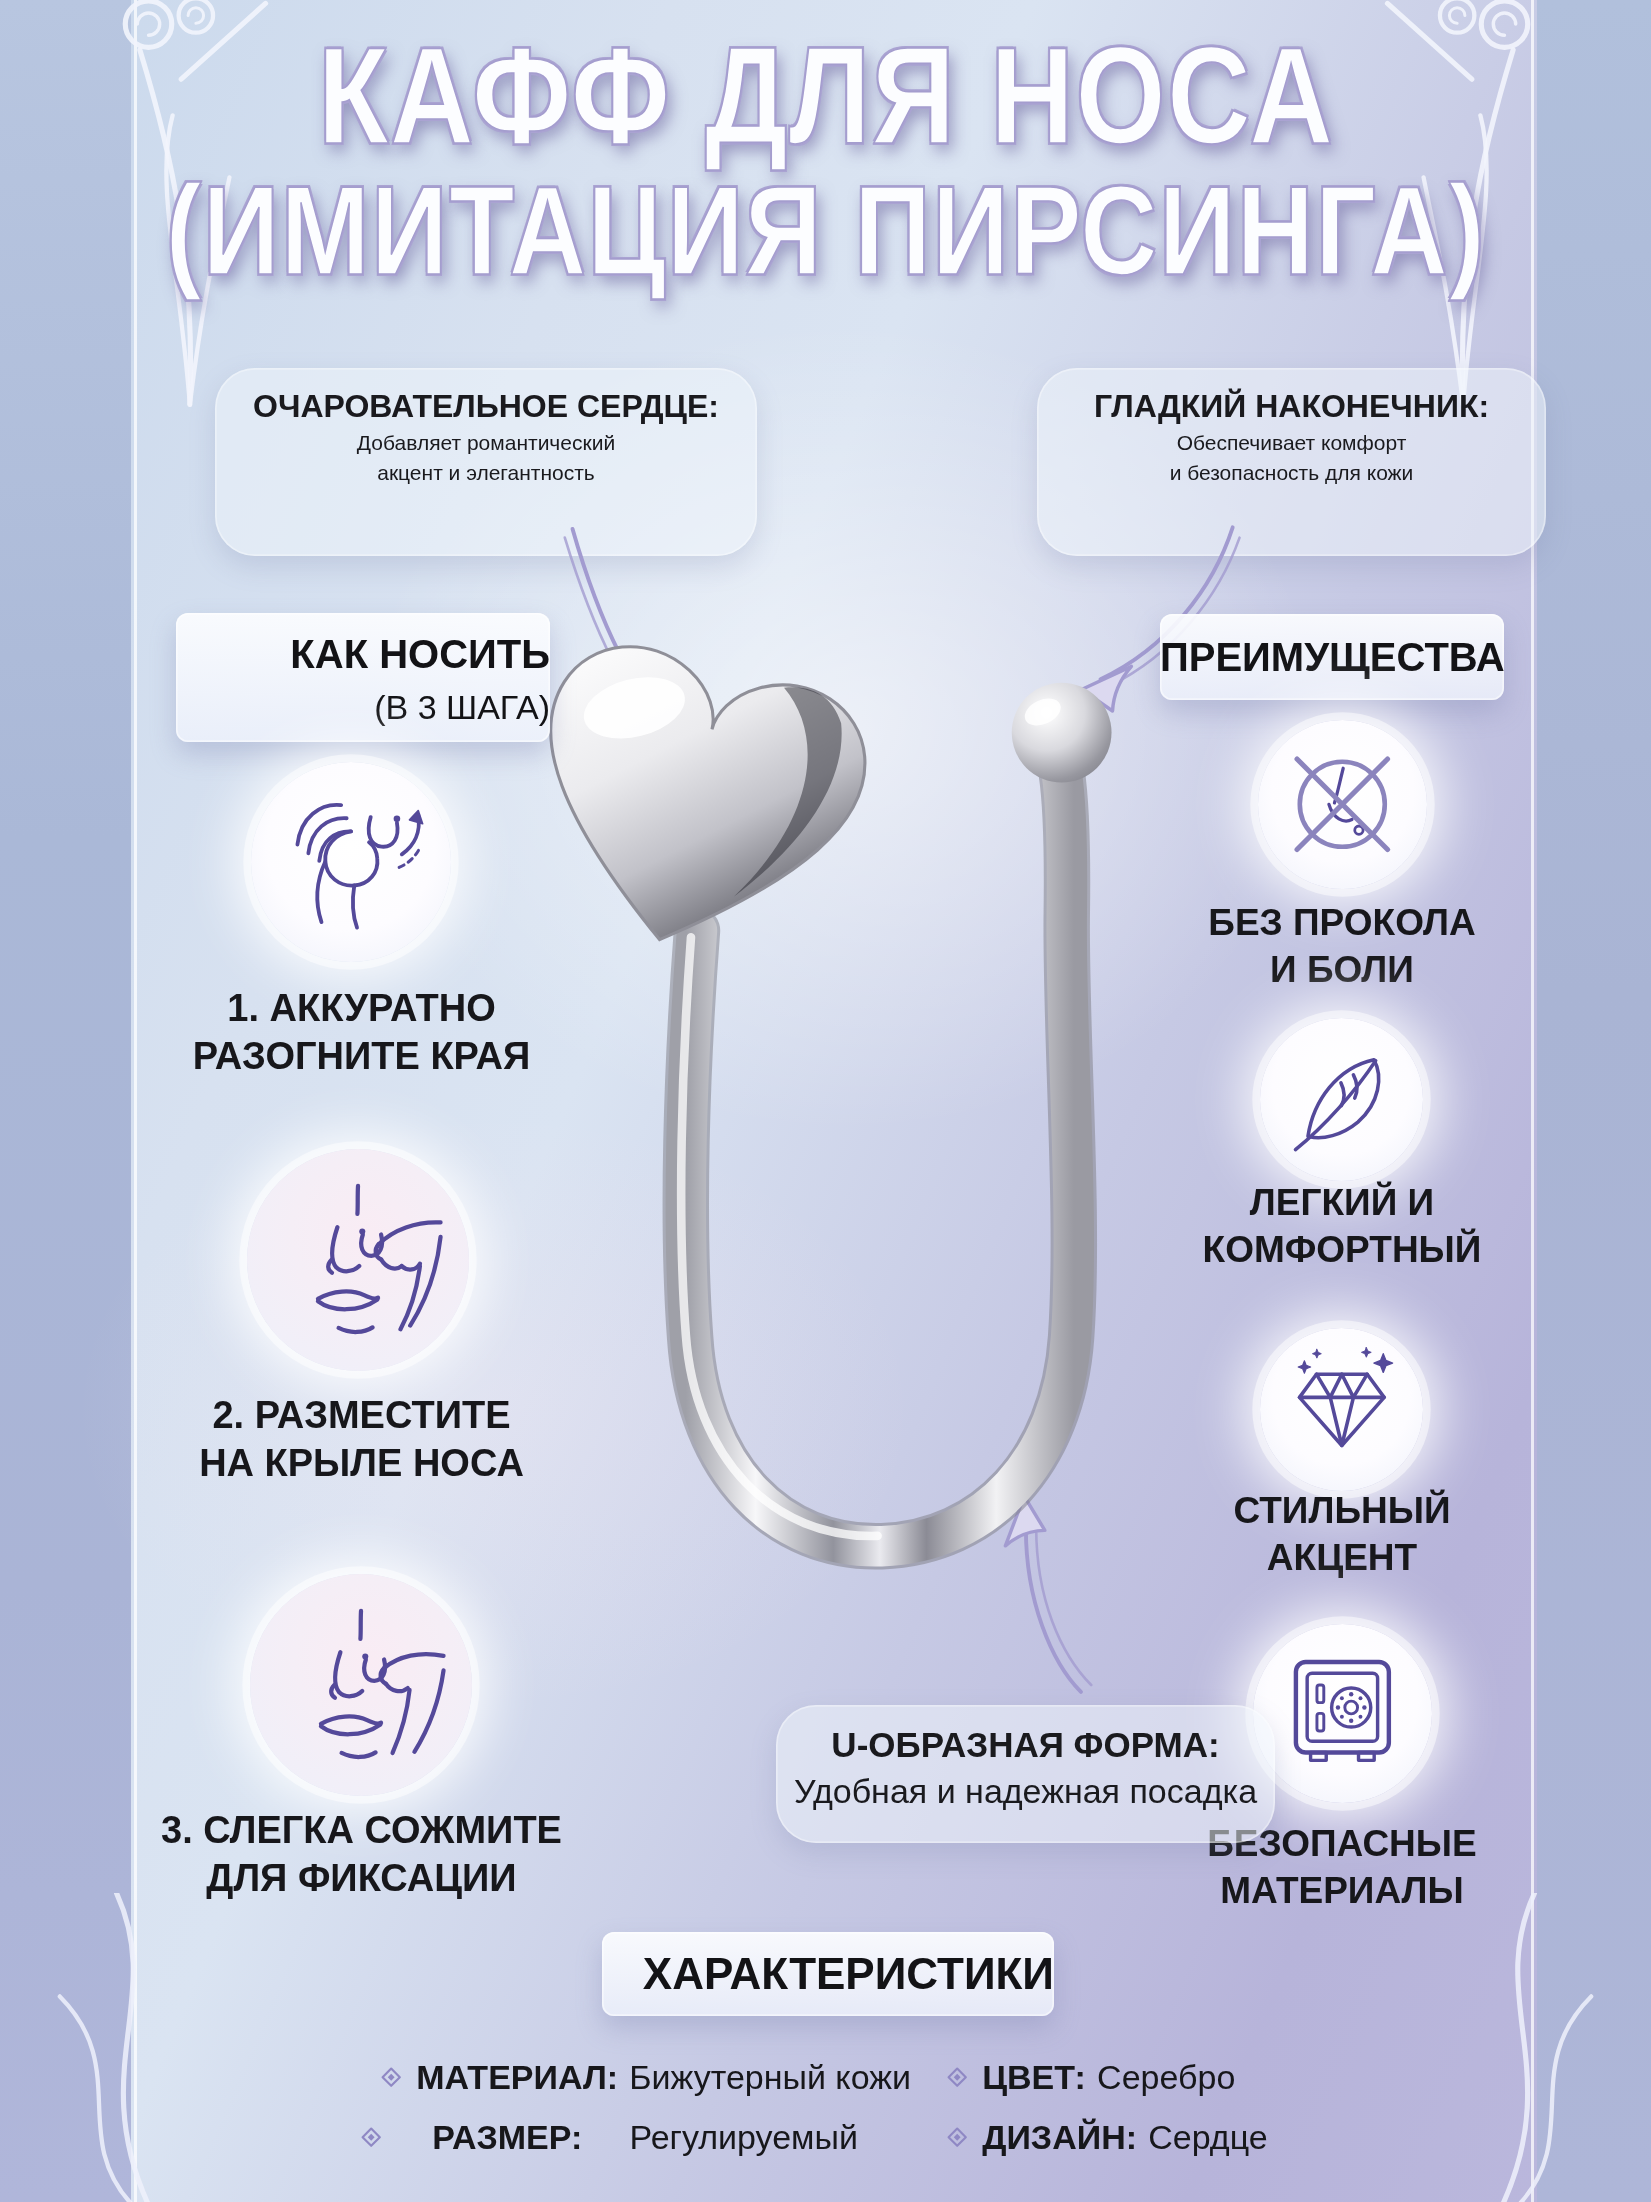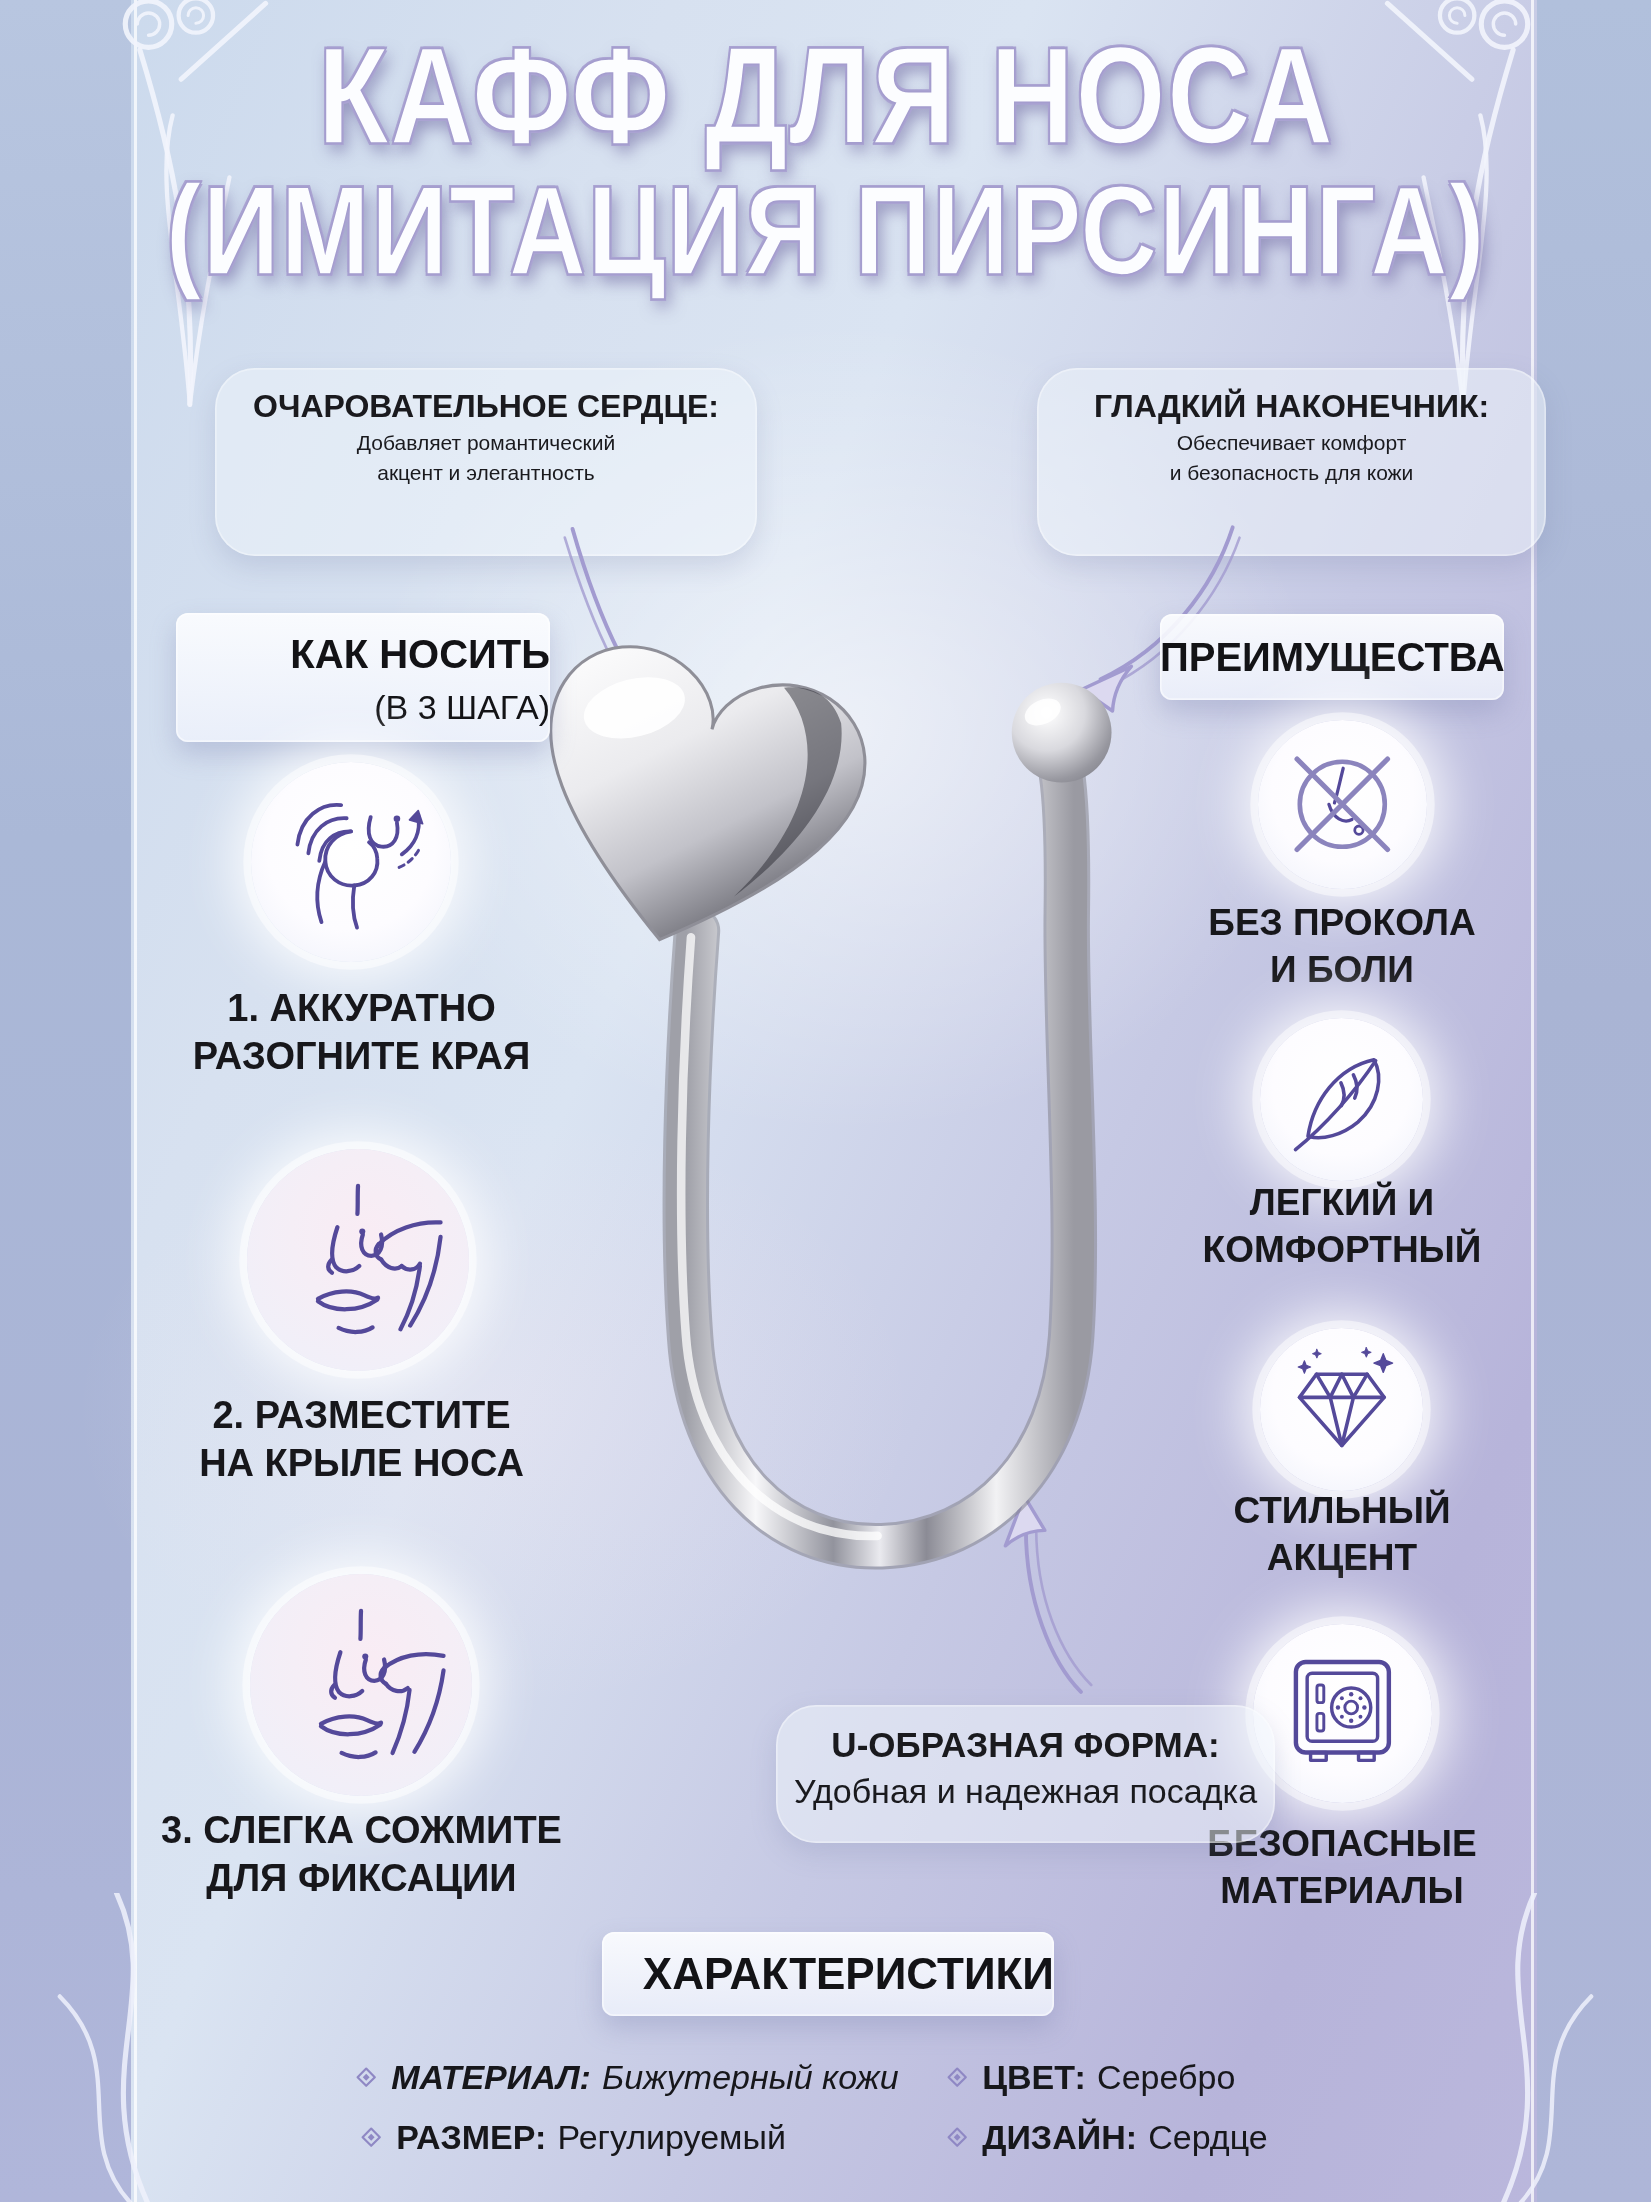--- a/index.html
+++ b/index.html
@@ -309,29 +309,29 @@
 
 <div class="abs callout u-callout" style="left:776px;top:1705px;width:499px;height:138px;padding-top:15.5px;box-sizing:border-box;">
   <div class="c-title" style="font-weight:bold;">U-ОБРАЗНАЯ ФОРМА:</div>
   <div class="c-body">Удобная и надежная посадка</div>
 </div>
 
 <div class="abs pill" style="left:602px;top:1932px;width:452px;height:84px;line-height:84px;font-size:44px;font-weight:bold;">
   <span>ХАРАКТЕРИСТИКИ</span>
 </div>
 
-<div class="abs spec" style="left:355px;top:2058px;font-style:italic;">
+<div class="abs spec" style="left:380px;top:2058px;">
   <svg width="22.4" height="22.4" viewBox="0 0 26 26" fill="none" stroke="#8f88c4" stroke-width="2.5" stroke-linejoin="round">
     <path d="M 13 3 L 23 13 L 13 23 L 3 13 Z"></path>
       <path d="M 13 9 L 17 13 L 13 17 L 9 13 Z" fill="#8f88c4" stroke="none"></path>
   </svg>
   <span class="spec-label">МАТЕРИАЛ:</span>
   <span class="spec-value">Бижутерный кожи</span>
 </div>
-<div class="abs spec" style="left:360px;top:2118px;">
+<div class="abs spec" style="left:360px;top:2118px;gap:36px;">
   <svg width="22.4" height="22.4" viewBox="0 0 26 26" fill="none" stroke="#8f88c4" stroke-width="2.5" stroke-linejoin="round">
     <path d="M 13 3 L 23 13 L 13 23 L 3 13 Z"></path>
       <path d="M 13 9 L 17 13 L 13 17 L 9 13 Z" fill="#8f88c4" stroke="none"></path>
   </svg>
   <span class="spec-label">РАЗМЕР:</span>
   <span class="spec-value">Регулируемый</span>
 </div>
 <div class="abs spec" style="left:946px;top:2058px;">
   <svg width="22.4" height="22.4" viewBox="0 0 26 26" fill="none" stroke="#8f88c4" stroke-width="2.5" stroke-linejoin="round">
     <path d="M 13 3 L 23 13 L 13 23 L 3 13 Z"></path>

